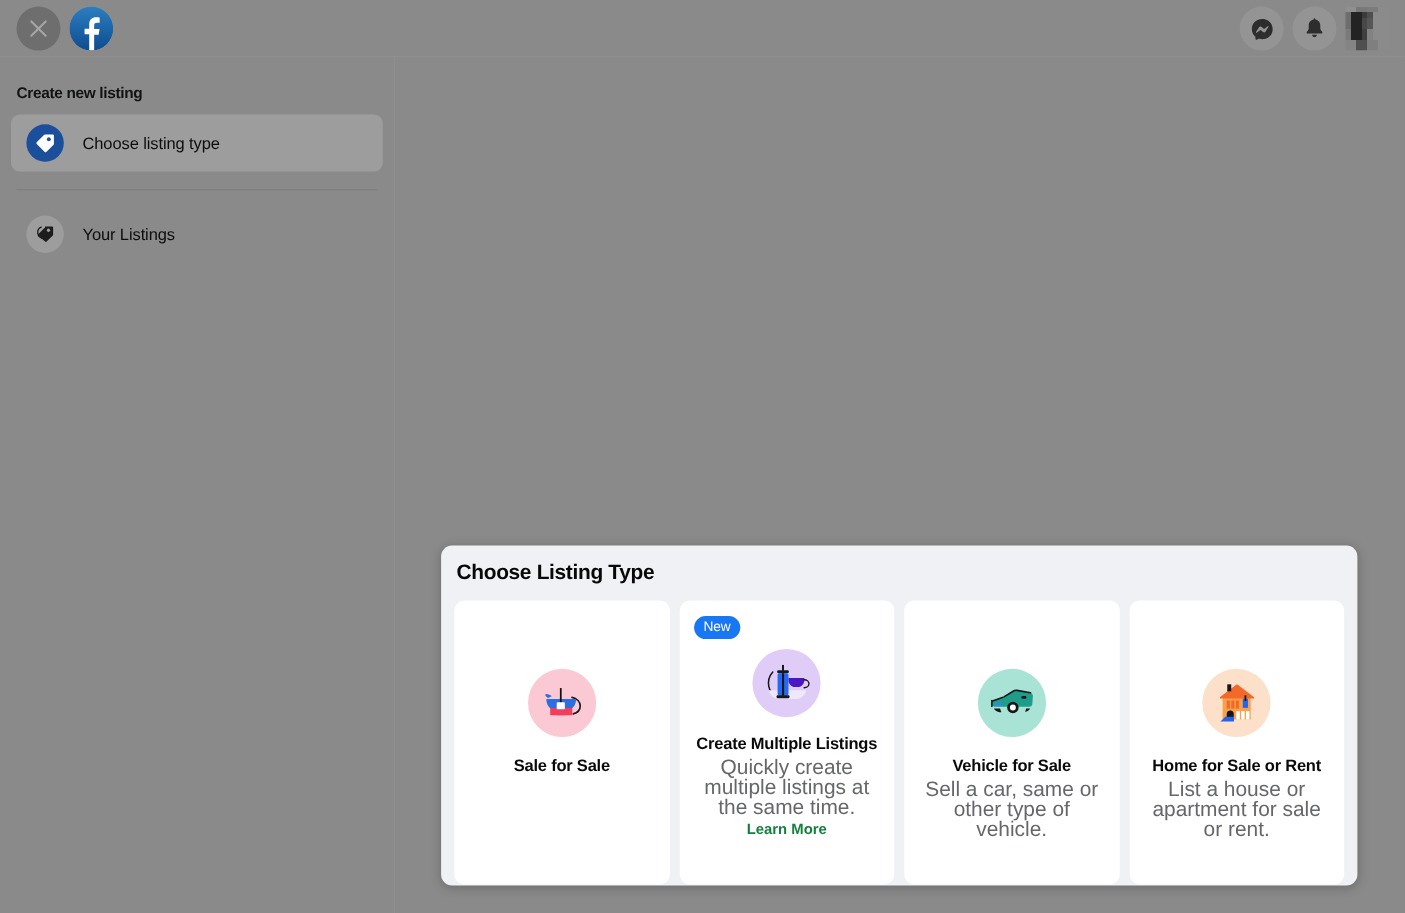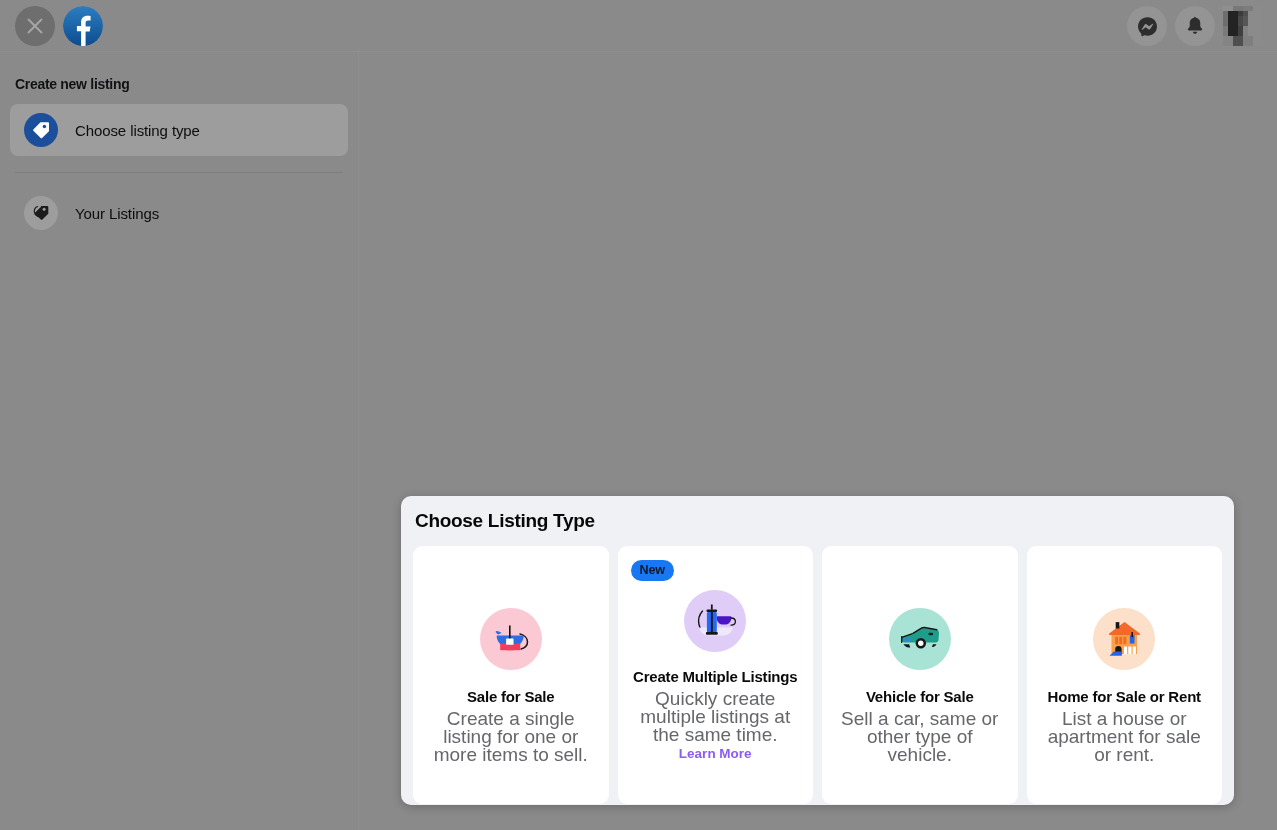--- a/index.html
+++ b/index.html
@@ -164,23 +164,23 @@
     display: flex;
     flex-direction: column;
     align-items: center;
     padding: 18px 14px;
   }
 
   .new-badge {
     position: absolute;
     left: 13px; top: 14px;
     background: #1877f2;
-    color: #0f172a;
+    color: #ffffff;
     font-size: 12.5px;
-    font-weight: bold;
+    font-weight: normal;
     letter-spacing: -0.1px;
     padding: 3px 9px 4px 9px;
     border-radius: 11px;
   }
 
   .card-art {
     width: 62px;
     height: 62px;
     border-radius: 50%;
     margin-top: 44px;
@@ -207,21 +207,21 @@
     color: #65676b;
     text-align: center;
     line-height: 18px;
     margin-top: 3px;
     max-width: 172px;
   }
 
   .card-link {
     font-size: 13.5px;
     font-weight: bold;
-    color: #8b5cf6;
+    color: #15803d;
     text-align: center;
     margin-top: 2px;
     cursor: pointer;
   }
 </style>
 </head>
 <body>
 
 <div class="screen">
 
@@ -331,21 +331,20 @@
             <path d="M37 23c4.5 1 7.5 4.2 7.5 7.8 0 3.4-2.6 6.2-6.4 7.2" stroke="#1a1a1a" stroke-width="1.5" fill="none" stroke-linecap="round"></path>
             <path d="M15.2 23.5c-.6-.2-1.2-.7-2.2-2-.6-.8-.3-1.6.7-1.5 2 .2 3.6.9 4.9 1.9z" fill="#2d6fe0"></path>
             <path d="M14.6 24.5h25.2c.6 0 1 .5.95 1.1-.35 3.3-1.7 5.6-3.6 7.3H17.2c-1.9-1.7-3.2-4-3.55-7.3-.06-.6.36-1.1.95-1.1z" fill="#2d6fe0"></path>
             <path d="M17.2 32.9h19.95c-1.5 1.3-3.2 2.2-4.6 3.1-.9.6-1.4 1.6-1.4 2.7v.5H23.2v-.5c0-1.1-.5-2.1-1.4-2.7-1.4-.9-3.1-1.8-4.6-3.1z" fill="#f23e5c"></path>
             <rect x="17.2" y="32.6" width="20" height="6.6" fill="#f23e5c"></rect>
             <rect x="26" y="14.5" width="1.6" height="14" fill="#111111"></rect>
             <rect x="23.1" y="27.4" width="7.4" height="6.4" rx="0.6" fill="#ffffff"></rect>
           </svg>
         </div>
         <div class="card-title">Sale for Sale</div>
-        <div class="card-desc">Create a single listing for one or more items to sell.</div>
       </div>
 
       <div class="card shift-art">
         <div class="new-badge">New</div>
         <div class="card-art" style="background:#e0cdf7;">
           <svg width="56" height="56" viewBox="0 0 56 56">
             <path d="M15.5 18c-3.5 4-4.5 9-3.5 13.5.9 4 3.4 7 6.8 8.8" stroke="#171717" stroke-width="1.4" fill="none" stroke-linecap="round"></path>
             <path d="M12 34.5h34c-1.2 5-5 8-9.8 8H21.8c-4.8 0-8.6-3-9.8-8z" fill="#efe7fb"></path>
             <path d="M30.5 23.3h13c.5 0 .9.4.9.9 0 4.2-2.6 7.4-6.2 7.4h-2.4c-3.6 0-6.2-3.2-6.2-7.4 0-.5.4-.9.9-.9z" fill="#4b16c4"></path>
             <path d="M44 25c2.6 0 4.4 1.6 4.4 3.6S46.6 32.2 44 32.2" stroke="#171717" stroke-width="1.3" fill="none" stroke-linecap="round"></path>

